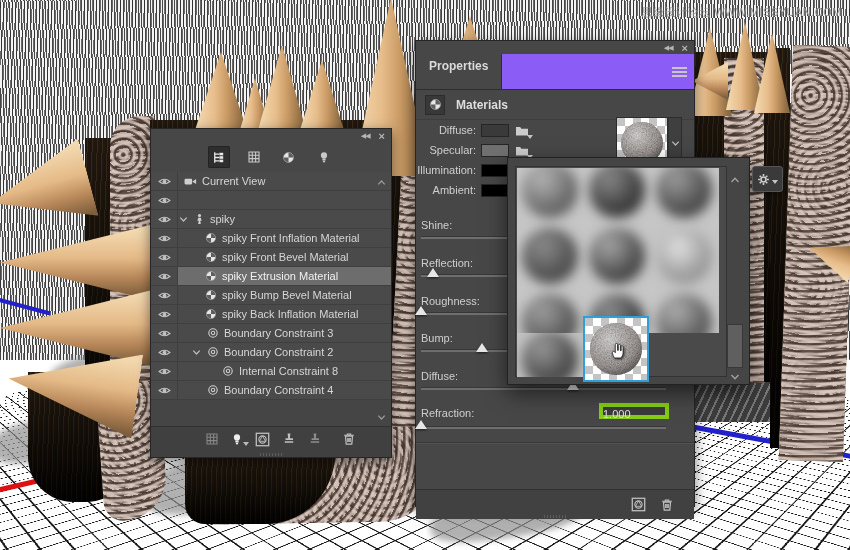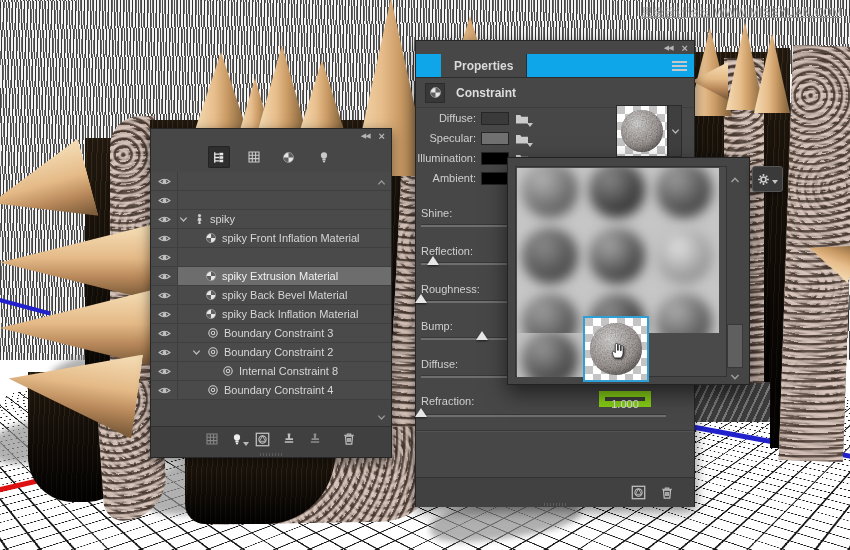--- a/index.html
+++ b/index.html
@@ -26,30 +26,30 @@
   .swirl { background-color:#a5948c; background-image:
       repeating-radial-gradient(circle at 30% 12%, rgba(70,55,47,.8) 0 1.5px, rgba(220,202,192,.75) 3px 4.5px, transparent 6px 7.5px),
       repeating-radial-gradient(circle at 78% 34%, rgba(70,55,47,.75) 0 1.5px, rgba(214,196,186,.7) 3px 4.5px, transparent 6px 8px),
       repeating-radial-gradient(circle at 28% 58%, rgba(62,48,41,.75) 0 1.5px, rgba(214,196,186,.7) 3px 4.5px, transparent 6px 7.5px),
       repeating-radial-gradient(circle at 72% 84%, rgba(62,48,41,.75) 0 1.5px, rgba(222,204,194,.7) 3px 4.5px, transparent 6px 8.5px); }
   .hatch { background:repeating-linear-gradient(115deg, #777 0 2px, #3c3c3c 2px 7px); }
   .cone-up { position:absolute; clip-path:polygon(50% 0,100% 100%,0 100%);
     background:linear-gradient(90deg, #f3d9b0 4%, #e7bd8b 38%, #c99a64 62%, #8c6a42 92%); }
   .cone-left { position:absolute; clip-path:polygon(0 50%,100% 0,100% 100%);
     background:linear-gradient(180deg, #f3d9b0 8%, #e4b986 45%, #b8885a 70%, #7d5d3b 95%); }
-  .watermark { position:absolute; top:5px; right:8px; font-size:11px; color:#8f8f8f; letter-spacing:.5px; z-index:5;text-decoration:underline; }
+  .watermark { position:absolute; top:5px; right:8px; font-size:11px; color:#8f8f8f; letter-spacing:.5px; z-index:5; }
 
   
   .panel { position:absolute; background:#474747; border:1px solid #262626;
     box-shadow:0 4px 12px rgba(0,0,0,.5); color:#d4d4d4; font-size:11px; }
   .topstrip { height:13px; display:flex; justify-content:flex-end; align-items:center;
     gap:9px; padding-right:6px; color:#b5b5b5; }
   .coll { font-size:7px; letter-spacing:-1px; cursor:default; }
   .closex { font-size:11px; font-weight:bold; line-height:10px; }
-  .tabbar { height:24px; background:#0ea5e9; border-bottom:1px solid #2d2d2d; display:flex; align-items:stretch;padding-left:25px; }
+  .tabbar { height:36px; background:#8b5cf6; border-bottom:1px solid #2d2d2d; display:flex; align-items:stretch; }
   .tab { background:#474747; padding:0 13px; line-height:24px; font-weight:bold; font-size:12px;
     color:#dadada; border-right:1px solid #2d2d2d; }
   .menu-ic { margin-left:auto; align-self:center; margin-right:7px; width:15px; }
   .menu-ic i { display:block; height:2px; background:#c7c7c7; margin:2px 0; }
   svg.ic { display:inline-block; vertical-align:middle; }
 
   
   #p3d { left:150px; top:128px; width:242px; height:330px; display:flex; flex-direction:column; }
   .filterrow { height:30px; display:flex; align-items:center; justify-content:center; gap:13px; }
   .fbtn { width:22px; height:22px; display:flex; align-items:center; justify-content:center; color:#c9c9c9; border-radius:2px; }
@@ -78,21 +78,21 @@
   .folder { margin-left:6px; position:relative; color:#cccccc; }
   .folder .dt { position:absolute; right:-4px; bottom:-2px; width:0; height:0; border-left:3px solid transparent; border-right:3px solid transparent; border-top:4px solid #c4c4c4; }
   .checker { background:repeating-conic-gradient(#ffffff 0 25%, #c4c4c4 0 50%); background-size:16px 16px; }
   .prev { position:absolute; left:200px; top:27px; width:52px; height:52px; display:flex; align-items:center; justify-content:center; border:1px solid #2c2c2c; }
   .prevchev { position:absolute; left:252px; top:27px; width:14px; height:52px; background:#3f3f3f; border:1px solid #2c2c2c; border-left-color:#333; display:flex; align-items:center; justify-content:center; color:#b9b9b9; }
   .slbl { position:absolute; left:5px; color:#cfcfcf; }
   .track { position:absolute; left:5px; width:245px; height:3px; background:#6e6e6e; border-top:1px solid #383838; }
   .handle { position:absolute; top:-7px; width:0; height:0; margin-left:-6px;
     border-left:6px solid transparent; border-right:6px solid transparent; border-bottom:9px solid #e6e6e6;
     filter:drop-shadow(0 1px 1px rgba(0,0,0,.6)); }
-  .valbox { position:absolute; left:183px; top:313px; width:52px; height:16px; background:#3a3a3a; border:6px solid #84cc16; color:#e0e0e0; text-align:center; line-height:14px; }
+  .valbox { position:absolute; left:183px; top:313px; width:70px; height:16px; background:#3a3a3a; border:4px solid #84cc16; color:#e0e0e0; text-align:left; line-height:14px; }
   .divline { position:absolute; left:0; top:352px; width:100%; border-top:1px solid #393939; border-bottom:1px solid #535353; }
   .maprow { position:absolute; left:0; top:364px; width:100%; height:24px; display:flex; align-items:center; }
   .pfooter { position:absolute; left:0; top:399px; width:100%; height:30px; border-top:1px solid #313131; background:#414141; display:flex; align-items:center; justify-content:flex-end; gap:14px; padding-right:20px; color:#c0c0c0; }
   .pgrip { position:absolute; left:50%; bottom:1px; transform:translateX(-50%); width:22px; height:3px; background:repeating-linear-gradient(90deg,#5c5c5c 0 1px,transparent 1px 3px); }
 
   
   #popup { position:absolute; left:507px; top:157px; width:243px; height:228px; background:#454545;
     border:1px solid #222; box-shadow:0 8px 20px rgba(0,0,0,.55); z-index:20; }
   .well { position:absolute; left:7px; top:8px; width:212px; height:211px; background:#4a4a4a; border:1px solid #333; }
   .loaded { position:absolute; left:1px; top:1px; width:202px; height:165px; background:#c6c6c6; overflow:hidden; }
@@ -290,20 +290,26 @@
         </svg>
       </span>
   </div>
   <div id="p3dlist">
     <div class="row">
       <span class="eyecell">
           <svg class="ic" width="13" height="13">
             <use href="#i-eye"></use>
           </svg>
         </span>
+      <span class="rowbody" style="padding-left:6px">
+          <svg class="ic rico" width="13" height="13">
+            <use href="#i-cam"></use>
+          </svg>
+          <span>Current View</span>
+        </span>
       <span class="lscroll" style="top:3px"><svg class="ic" width="11" height="11">
             <use href="#i-chevu"></use>
           </svg></span>
     </div>
     <div class="row">
       <span class="eyecell">
           <svg class="ic" width="13" height="13">
             <use href="#i-eye"></use>
           </svg>
         </span>
@@ -336,20 +342,26 @@
           </svg>
           <span>spiky Front Inflation Material</span>
         </span>
     </div>
     <div class="row">
       <span class="eyecell">
           <svg class="ic" width="13" height="13">
             <use href="#i-eye"></use>
           </svg>
         </span>
+      <span class="rowbody" style="padding-left:27px">
+          <svg class="ic rico" width="12" height="12">
+            <use href="#i-mat"></use>
+          </svg>
+          <span>spiky Front Bevel Material</span>
+        </span>
     </div>
     <div class="row">
       <span class="eyecell">
           <svg class="ic" width="13" height="13">
             <use href="#i-eye"></use>
           </svg>
         </span>
       <span class="rowbody sel" style="padding-left:27px">
           <svg class="ic rico" width="12" height="12">
             <use href="#i-mat"></use>
@@ -360,21 +372,21 @@
     <div class="row">
       <span class="eyecell">
           <svg class="ic" width="13" height="13">
             <use href="#i-eye"></use>
           </svg>
         </span>
       <span class="rowbody" style="padding-left:27px">
           <svg class="ic rico" width="12" height="12">
             <use href="#i-mat"></use>
           </svg>
-          <span>spiky Back Bevel Material</span>
+          <span>spiky Bump Bevel Material</span>
         </span>
     </div>
     <div class="row">
       <span class="eyecell">
           <svg class="ic" width="13" height="13">
             <use href="#i-eye"></use>
           </svg>
         </span>
       <span class="rowbody" style="padding-left:27px">
           <svg class="ic rico" width="12" height="12">
@@ -480,21 +492,21 @@
         <i></i>
       </span>
   </div>
   <div class="pbody">
     <div class="mat-hdr">
       <span class="mat-hdr-ic">
           <svg class="ic" width="13" height="13">
             <use href="#i-mat"></use>
           </svg>
         </span>
-      <span class="mat-hdr-lbl">Constraint</span>
+      <span class="mat-hdr-lbl">Materials</span>
     </div>
 
     <div class="frow" style="top:32px">
       <span class="flbl">Diffuse:</span>
       <span class="swatch" style="background: rgb(58, 58, 58);"></span>
       <span class="folder"><svg class="ic" width="14" height="12">
             <use href="#i-folder"></use>
           </svg><span class="dt"></span></span>
     </div>
     <div class="frow" style="top:52px">

